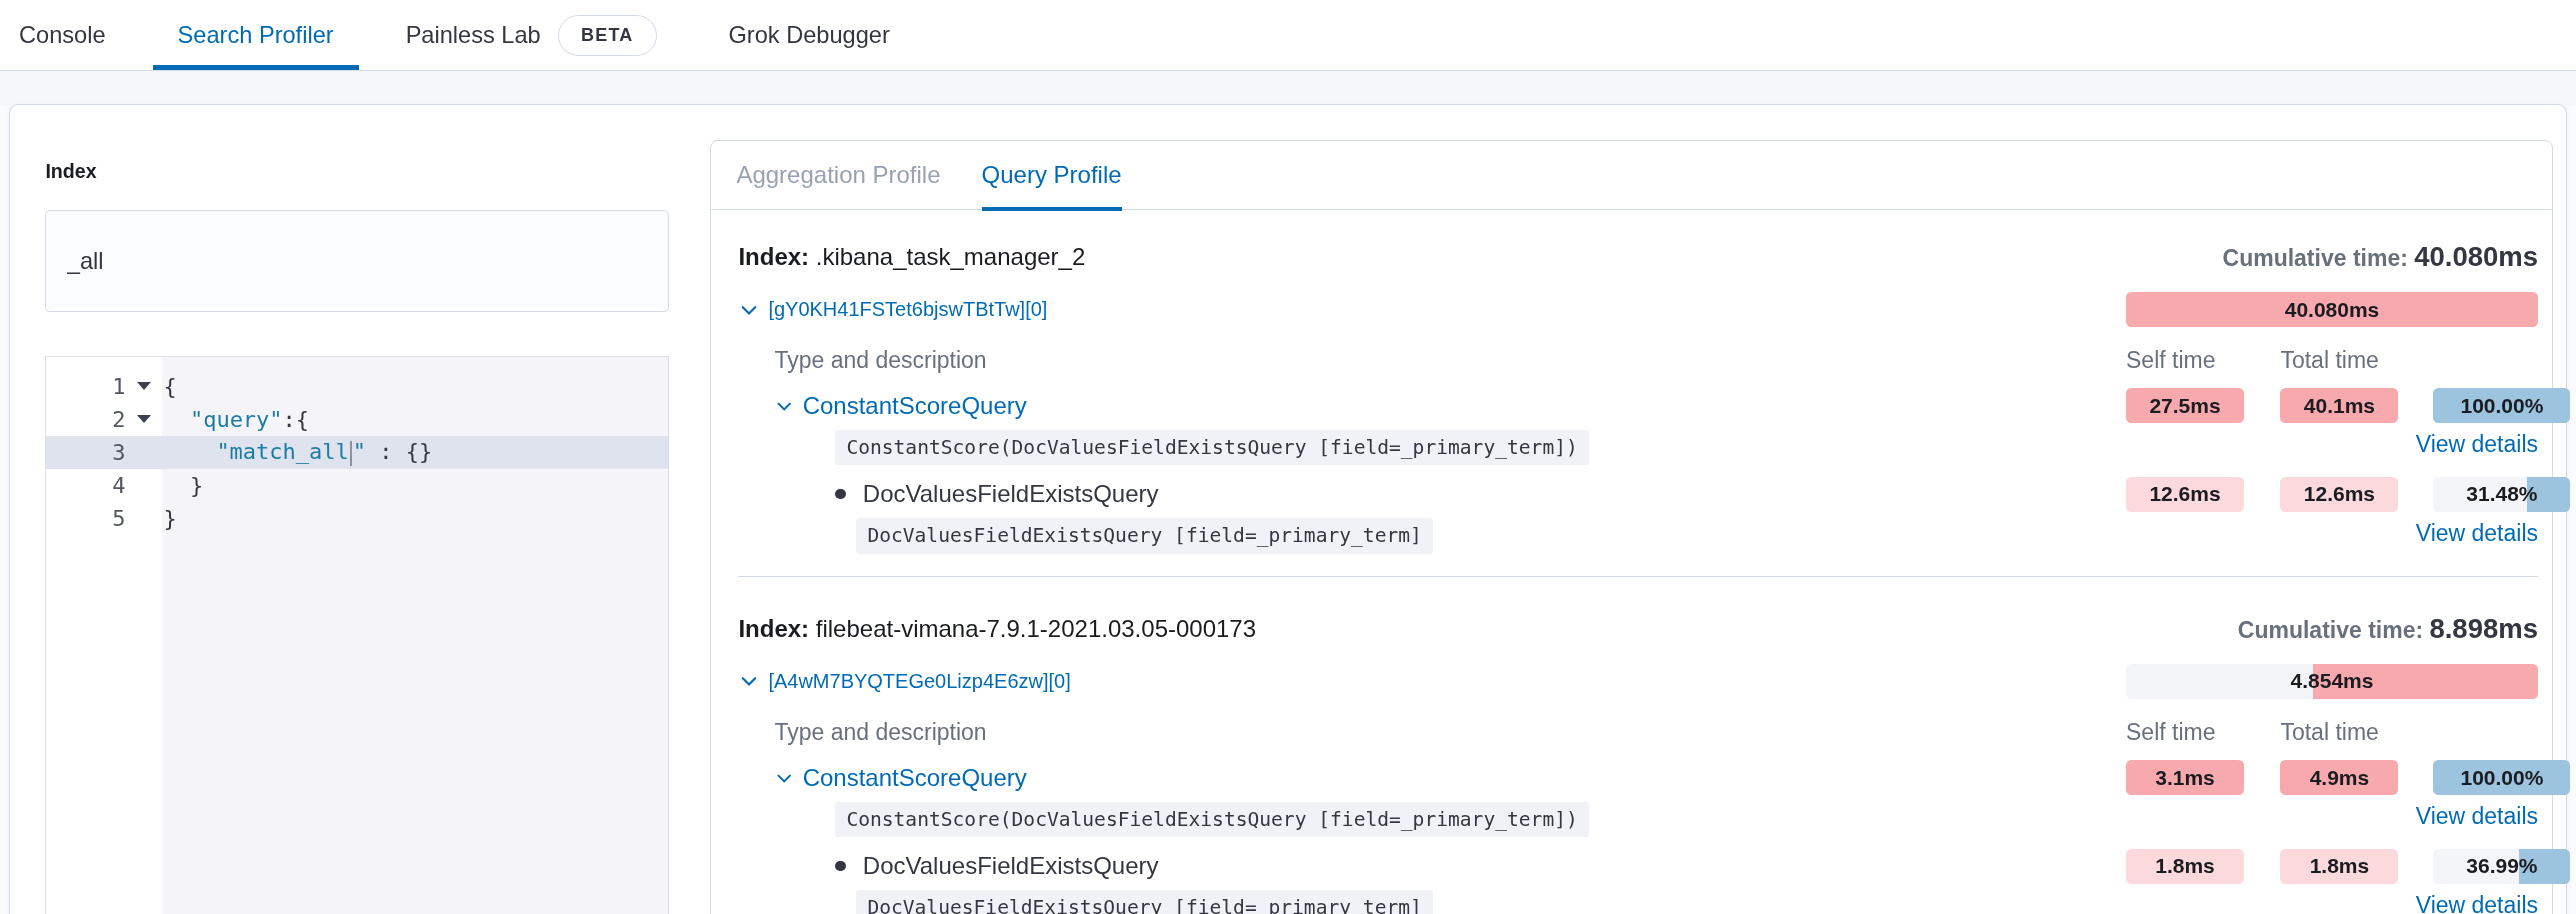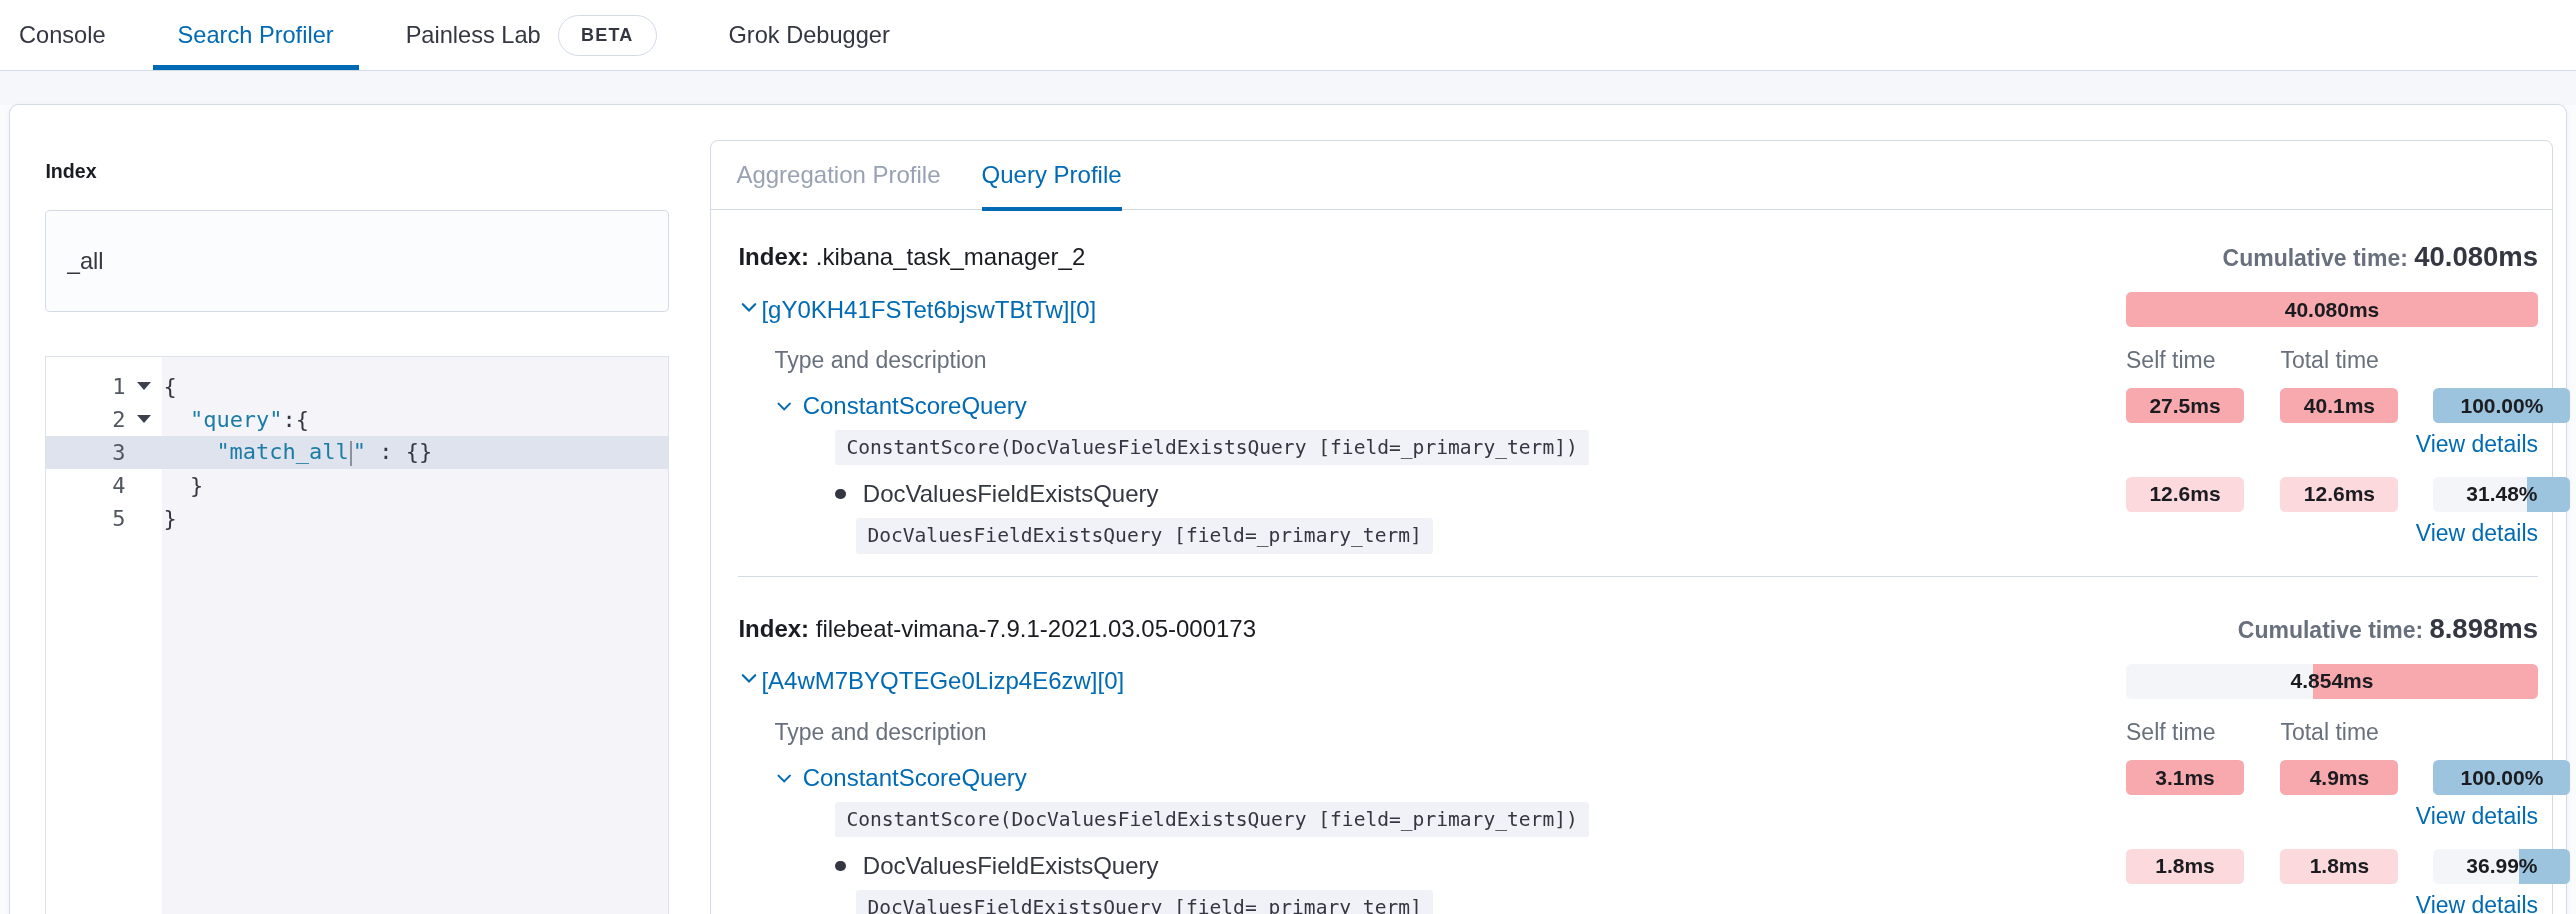--- a/index.html
+++ b/index.html
@@ -45,21 +45,21 @@
   .sec2 { border-top:1.6px solid #d3dae6; margin-top:22px; padding-top:36px; }
 
   .sec-head { display:flex; justify-content:space-between; align-items:center; }
   .idx-title { font-size:24px; color:#1a1c21; }
   .idx-title .b { font-weight:bold; }
   .cum { font-size:23px; color:#69707d;font-weight:bold; }
   .cum .val { font-size:27.5px; color:#343741; margin-left:6.3px; }
 
   .row { display:flex; justify-content:space-between; align-items:center; }
   .shard-row { margin-top:19px; }
-  .shard-link { display:flex; gap:1px; color:var(--accent-blue); font-size:24px; cursor:pointer; }
+  .shard-link { display:flex; align-items:center; gap:8px; color:var(--accent-blue); font-size:20px; cursor:pointer; }
   .chev { flex:0 0 auto; }
 
   .right-cols { display:flex; gap:16px; width:412px; flex:0 0 412px; }
   .c-self { width:118px; flex:0 0 118px; }
   .c-total { width:118px; flex:0 0 118px; margin-left:20.4px; }
   .c-pct { width:137px; flex:0 0 137px; margin-left:19px; }
   .colhead { font-size:23px; color:#69707d; }
 
   .meter, .badge { height:35px; border-radius:5.5px; display:flex; align-items:center; justify-content:center; font-size:21px; font-weight:bold; color:#1a1c21; background:var(--meter-track); }
   .meter-bar { width:412px; flex:0 0 412px; }

